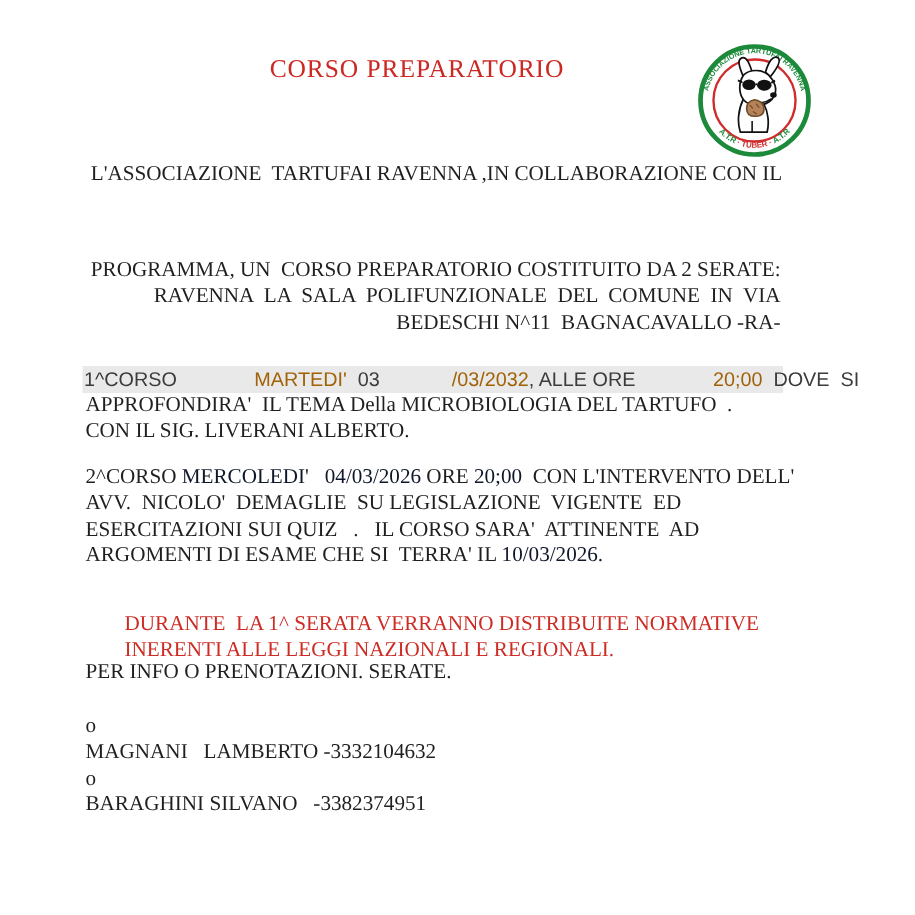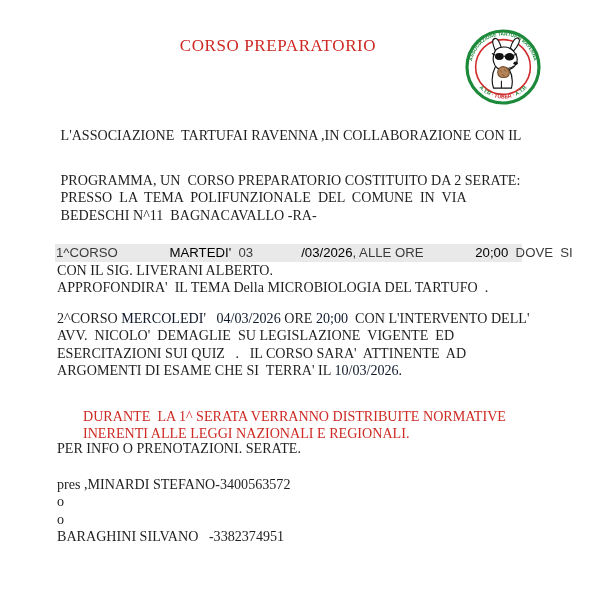--- a/index.html
+++ b/index.html
@@ -17,23 +17,23 @@
   .line{
     white-space:pre;font-size:14.1px;line-height:17.4px;color:#1f1f1f;
   }
   .red{color:#0f172a;}
   .hl-line{
     font-family:"Liberation Sans", sans-serif;
     font-size:13.2px;line-height:18px;height:18px;
     color:#3b3b3b;background:#e9e9e9;width:466px;
     white-space:pre;padding-left:1px;margin-left:-2px;
   }
-  .hl-line .red{color:#000000;padding-left:48px;}
-  .intro{top:127px;}
-  .programma{top:172px;}
+  .hl-line .red{color:#a16207;padding-left:48px;}
+  .intro{top:108px;}
+  .programma{top:172px;text-align:right;}
   .course1{top:244px;}
   .course2{top:310px;}
   .notice{top:408px;margin-left:26px;}
   .notice .line{color:#cd2b24;}
   .info{top:440px;}
   .contacts{top:476px;}
 </style>
 </head>
 <body>
 
@@ -69,44 +69,44 @@
     </g>
   </svg>
 </div>
 
 <div class="abs textblock intro">
   <div class="line"> L'ASSOCIAZIONE  TARTUFAI RAVENNA ,IN COLLABORAZIONE CON IL</div>
 </div>
 
 <div class="abs textblock programma">
   <div class="line"> PROGRAMMA, UN  CORSO PREPARATORIO COSTITUITO DA 2 SERATE:</div>
-  <div class="line"> PRESSO  LA  TEMA  POLIFUNZIONALE  DEL  COMUNE  IN  VIA</div>
+  <div class="line"> RAVENNA  LA  SALA  POLIFUNZIONALE  DEL  COMUNE  IN  VIA</div>
   <div class="line"> BEDESCHI N^11  BAGNACAVALLO -RA-</div>
 </div>
 
 <div class="abs textblock course1">
-  <div class="hl-line"><span>1^CORSO </span><span class="red">MARTEDI'</span><span>  03</span><span class="red">/03/2026</span><span>, ALLE ORE </span><span class="red">20;00</span><span>  DOVE  SI</span></div>
+  <div class="hl-line"><span>1^CORSO </span><span class="red">MARTEDI'</span><span>  03</span><span class="red">/03/2032</span><span>, ALLE ORE </span><span class="red">20;00</span><span>  DOVE  SI</span></div>
+  <div class="line">APPROFONDIRA'  IL TEMA Della MICROBIOLOGIA DEL TARTUFO  .</div>
   <div class="line">CON IL SIG. LIVERANI ALBERTO.</div>
-  <div class="line">APPROFONDIRA'  IL TEMA Della MICROBIOLOGIA DEL TARTUFO  .</div>
 </div>
 
 <div class="abs textblock course2">
   <div class="line"><span>2^CORSO </span><span class="red">MERCOLEDI'   04/03/2026</span><span> ORE </span><span class="red">20;00</span><span>  CON L'INTERVENTO DELL'</span></div>
   <div class="line">AVV.  NICOLO'  DEMAGLIE  SU LEGISLAZIONE  VIGENTE  ED</div>
   <div class="line">ESERCITAZIONI SUI QUIZ   .   IL CORSO SARA'  ATTINENTE  AD</div>
   <div class="line"><span>ARGOMENTI DI ESAME CHE SI  TERRA' IL </span><span class="red">10/03/2026.</span></div>
 </div>
 
 <div class="abs textblock notice">
   <div class="line">DURANTE  LA 1^ SERATA VERRANNO DISTRIBUITE NORMATIVE</div>
   <div class="line">INERENTI ALLE LEGGI NAZIONALI E REGIONALI.</div>
 </div>
 
 <div class="abs textblock info">
   <div class="line">PER INFO O PRENOTAZIONI. SERATE.</div>
 </div>
 
 <div class="abs textblock contacts">
-  <div class="line">pres ,MINARDI STEFANO-3400563572</div>
   <div class="line">o</div>
+  <div class="line">MAGNANI   LAMBERTO -3332104632</div>
   <div class="line">o</div>
   <div class="line">BARAGHINI SILVANO   -3382374951</div>
 </div>
 
 </body></html>

